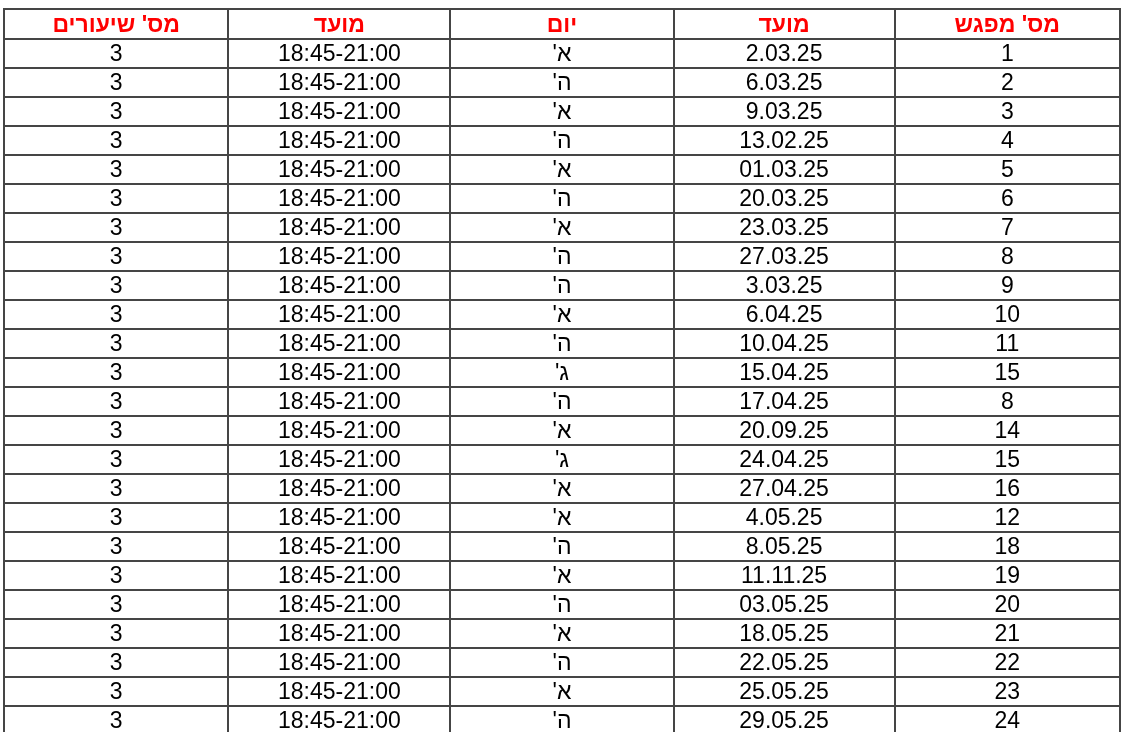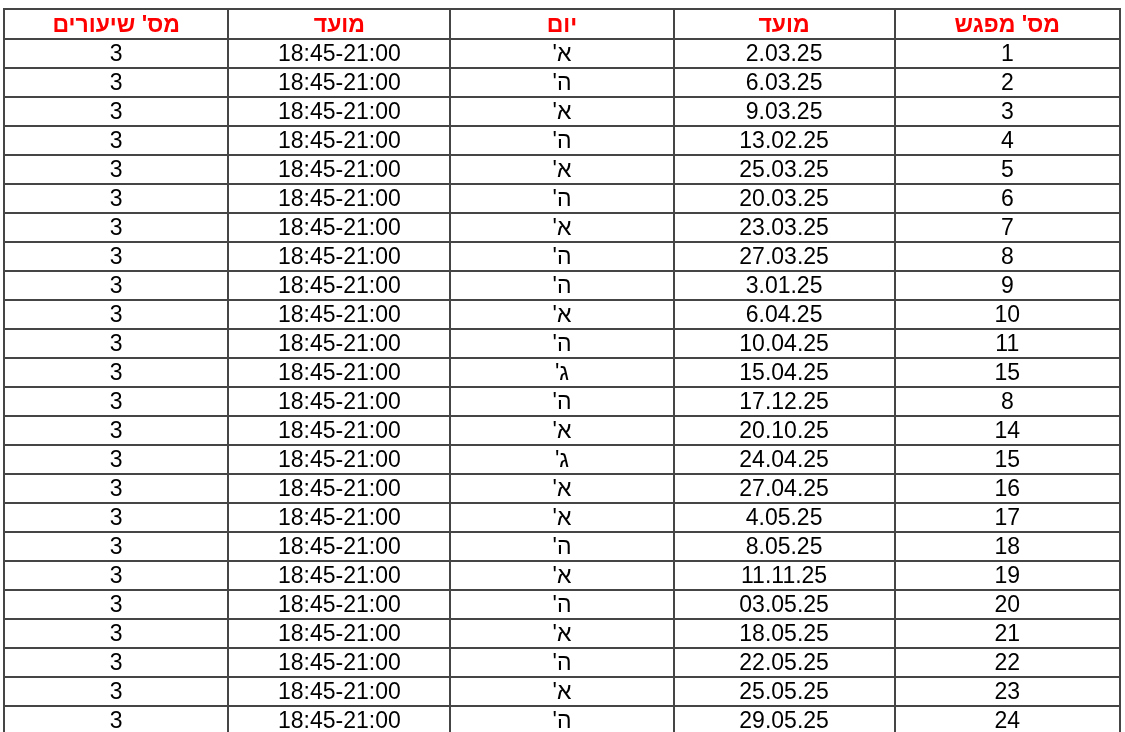--- a/index.html
+++ b/index.html
@@ -99,21 +99,21 @@
         </tr>
         <tr>
           <td>4</td>
           <td>13.02.25</td>
           <td>ה'</td>
           <td>18:45-21:00</td>
           <td>3</td>
         </tr>
         <tr>
           <td>5</td>
-          <td>25.03.25</td>
+          <td>01.03.25</td>
           <td>א'</td>
           <td>18:45-21:00</td>
           <td>3</td>
         </tr>
         <tr>
           <td>6</td>
           <td>20.03.25</td>
           <td>ה'</td>
           <td>18:45-21:00</td>
           <td>3</td>
@@ -127,21 +127,21 @@
         </tr>
         <tr>
           <td>8</td>
           <td>27.03.25</td>
           <td>ה'</td>
           <td>18:45-21:00</td>
           <td>3</td>
         </tr>
         <tr>
           <td>9</td>
-          <td>3.01.25</td>
+          <td>3.03.25</td>
           <td>ה'</td>
           <td>18:45-21:00</td>
           <td>3</td>
         </tr>
         <tr>
           <td>10</td>
           <td>6.04.25</td>
           <td>א'</td>
           <td>18:45-21:00</td>
           <td>3</td>
@@ -155,48 +155,48 @@
         </tr>
         <tr>
           <td>15</td>
           <td>15.04.25</td>
           <td>ג'</td>
           <td>18:45-21:00</td>
           <td>3</td>
         </tr>
         <tr>
           <td>8</td>
-          <td>17.12.25</td>
+          <td>17.04.25</td>
           <td>ה'</td>
           <td>18:45-21:00</td>
           <td>3</td>
         </tr>
         <tr>
           <td>14</td>
-          <td>20.10.25</td>
+          <td>20.09.25</td>
           <td>א'</td>
           <td>18:45-21:00</td>
           <td>3</td>
         </tr>
         <tr>
           <td>15</td>
           <td>24.04.25</td>
           <td>ג'</td>
           <td>18:45-21:00</td>
           <td>3</td>
         </tr>
         <tr>
           <td>16</td>
           <td>27.04.25</td>
           <td>א'</td>
           <td>18:45-21:00</td>
           <td>3</td>
         </tr>
         <tr>
-          <td>17</td>
+          <td>12</td>
           <td>4.05.25</td>
           <td>א'</td>
           <td>18:45-21:00</td>
           <td>3</td>
         </tr>
         <tr>
           <td>18</td>
           <td>8.05.25</td>
           <td>ה'</td>
           <td>18:45-21:00</td>

